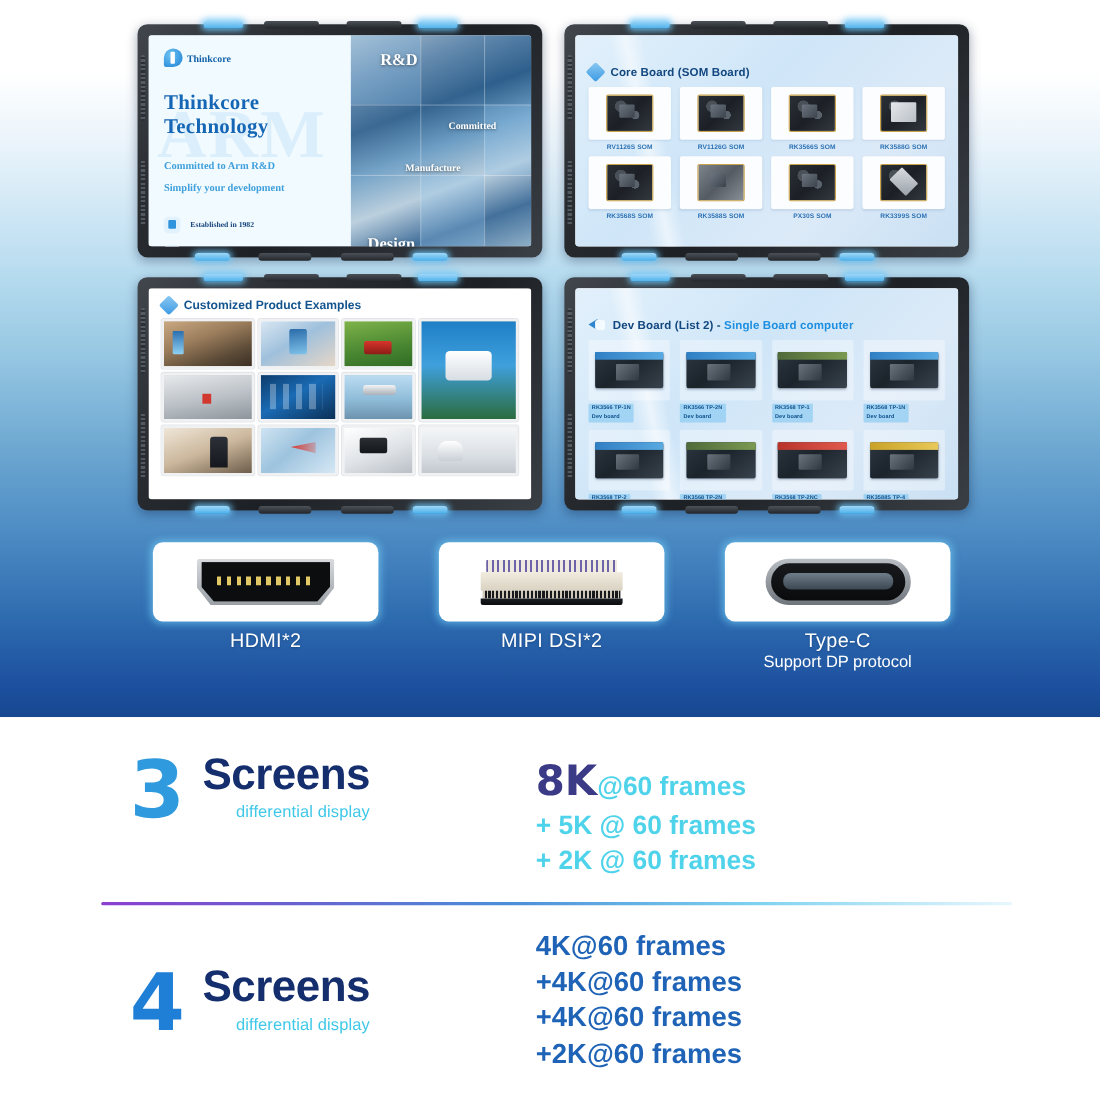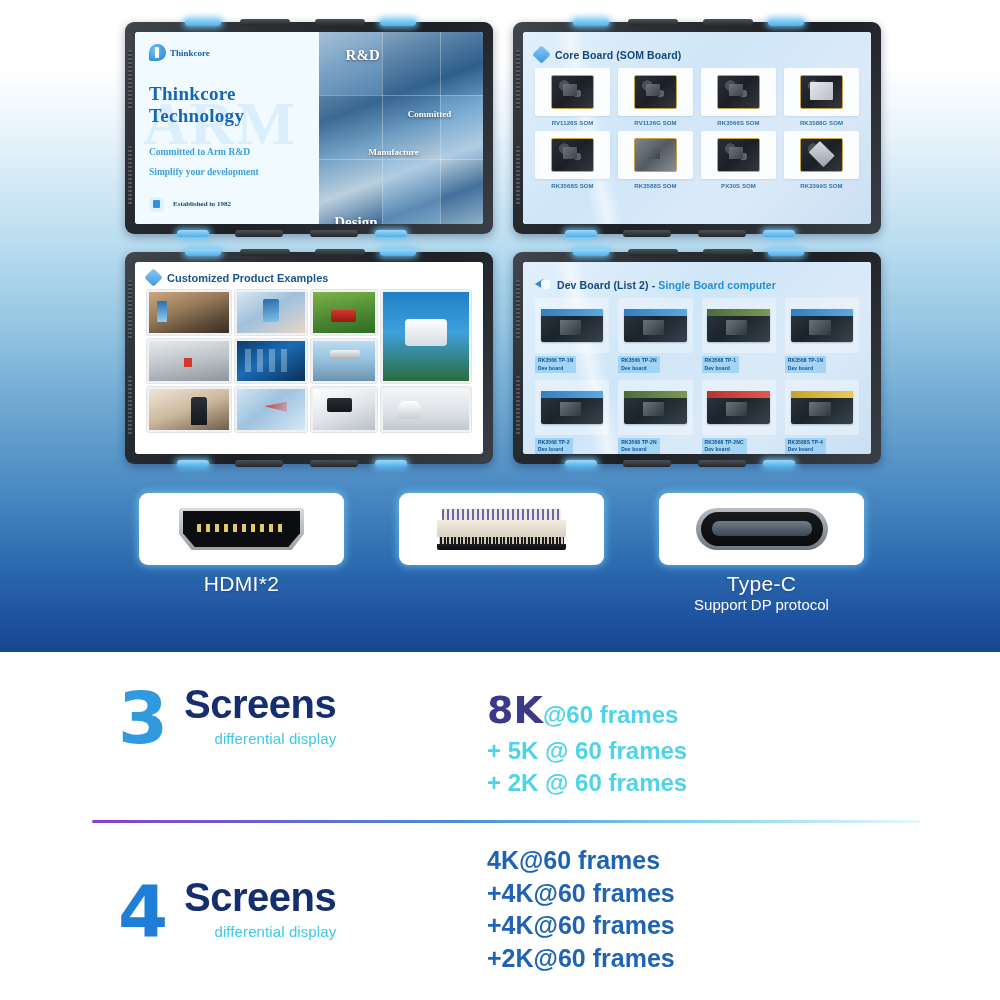--- a/index.html
+++ b/index.html
@@ -97,21 +97,21 @@
   .grid-ol .h{left:0;right:0;height:1px;}
   .grid-ol .v{top:0;bottom:0;width:1px;}
   .tile-lt{position:absolute;background:rgba(150,200,240,.28);}
   .r-lbl{
     position:absolute;color:#fff;font-family:"Liberation Serif",serif;
     font-weight:700;text-shadow:0 1px 3px rgba(0,0,0,.5);
   }
 
   
   .bslide{
-    width:100%;height:100%;box-sizing:border-box;padding:16px 12px;
+    width:100%;height:100%;box-sizing:border-box;padding:27px 12px;
     background:linear-gradient(135deg,#e2f0fb 0%,#cfe6f8 40%,#dceaf8 70%,#c9e0f3 100%);
     position:relative;
   }
   .bslide:before{
     content:"";position:absolute;left:-10%;top:-20%;width:60%;height:160%;
     background:linear-gradient(70deg,rgba(255,255,255,0) 45%,rgba(255,255,255,.55) 50%,rgba(255,255,255,0) 55%);
     transform:rotate(8deg);
   }
   .sl-head{display:flex;align-items:center;gap:7px;position:relative;z-index:2;margin-bottom:7px;}
   .diamond{
@@ -252,21 +252,21 @@
 
   
   .conns{position:absolute;left:0;top:488px;width:1000px;height:160px;}
   .conn{position:absolute;text-align:center;}
   .conn-card{
     background:#fff;border-radius:9px;
     box-shadow:0 0 7px 2px rgba(120,215,255,.55);
     display:flex;align-items:center;justify-content:center;
   }
   .conn-name{
-    margin-top:7px;color:#fff;font-size:21px;letter-spacing:.3px;
+    margin-top:7px;color:#fff;font-size:18px;letter-spacing:.3px;
     text-shadow:0 1px 2px rgba(0,25,60,.35);
   }
   .conn-note{margin-top:0px;color:#fff;font-size:15px;}
 
   
   .hdmi{width:125px;height:42px;position:relative;}
   .hdmi-outer{
     position:absolute;inset:0;background:linear-gradient(180deg,#d8dade,#9aa0a6);
     clip-path:polygon(0 0,100% 0,100% 62%,90% 100%,10% 100%,0 62%);
     border-radius:3px;
@@ -605,20 +605,21 @@
 
       <div class="conn" style="left:399px;top:5px;width:205px;">
         <div class="conn-card" style="height:72px;">
           <div class="mipi">
             <div class="mipi-top"></div>
               <div class="mipi-body"></div>
             <div class="mipi-pins"></div>
               <div class="mipi-base"></div>
           </div>
         </div>
+        <div class="conn-name">MIPI DSI*2</div>
       </div>
 
       <div class="conn" style="left:659px;top:5px;width:205px;">
         <div class="conn-card" style="height:72px;">
           <div class="typec">
             <div class="typec-outer"></div>
               <div class="typec-mid"></div>
               <div class="typec-tongue"></div>
           </div>
         </div>

